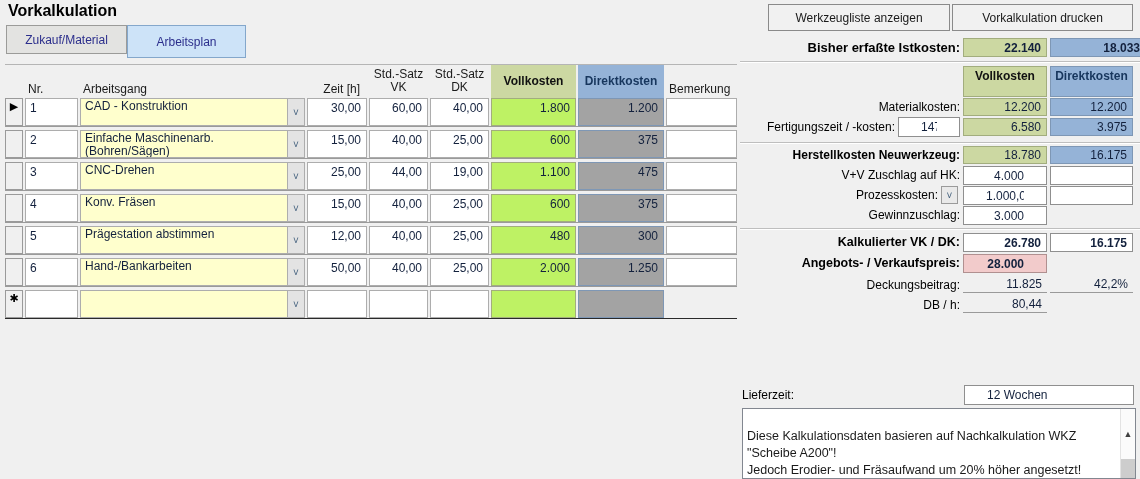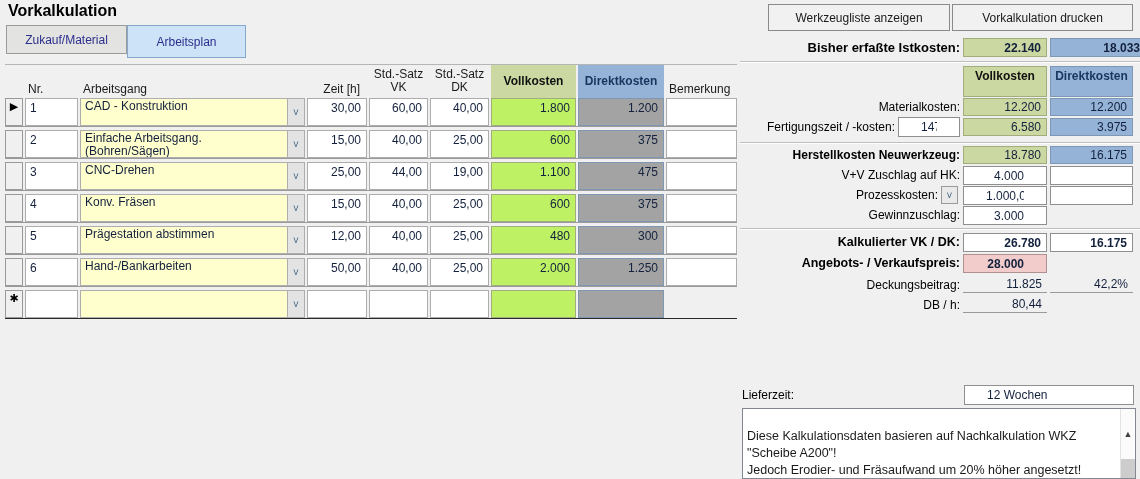--- a/index.html
+++ b/index.html
@@ -170,21 +170,21 @@
     <div class="c num">40,00</div>
     <div class="c num voll">1.800</div>
     <div class="c num direkt">1.200</div>
     <div class="c bem"></div>
   </div>
 
   <div class="trow">
     <div class="c sel"></div>
     <div class="c nr">2</div>
     <div class="c arb">
-        <span>Einfache  Arbeitsgang. (Bohren/Sägen)</span>
+        <span>Einfache  Maschinenarb. (Bohren/Sägen)</span>
         <span class="ddbtn">
           <span>˅</span>
         </span>
       </div>
     <div class="c num">15,00</div>
     <div class="c num">40,00</div>
     <div class="c num">25,00</div>
     <div class="c num voll">600</div>
     <div class="c num direkt">375</div>
     <div class="c bem"></div>

